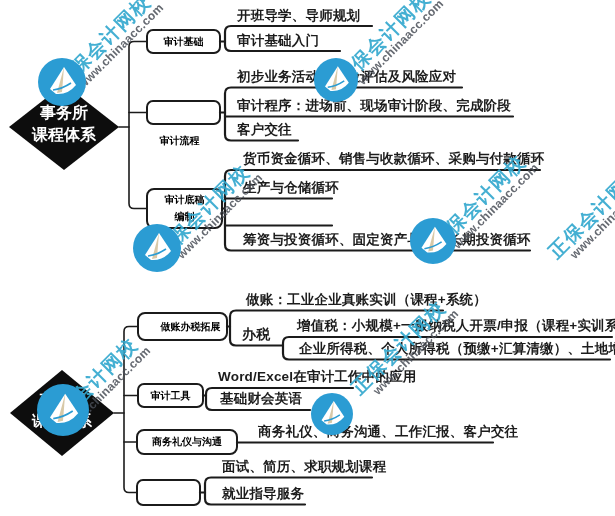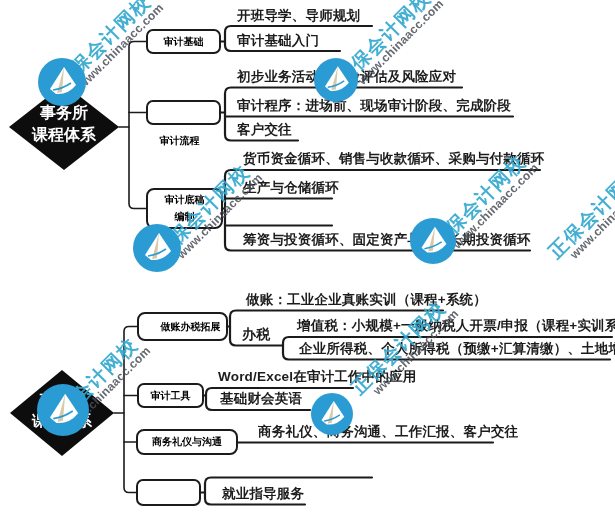--- a/index.html
+++ b/index.html
@@ -120,20 +120,21 @@
   <div class="leaf" style="left:243px;top:151px;">货币资金循环、销售与收款循环、采购与付款循环</div>
   <div class="leaf" style="left:243px;top:180px;">生产与仓储循环</div>
   <div class="leaf" style="left:243px;top:232px;">筹资与投资循环、固定资产与其他长期投资循环</div>
 
   <div class="leaf" style="left:246px;top:292px;">做账：工业企业真账实训（课程+系统）</div>
   <div class="leaf" style="left:297px;top:318px;">增值税：小规模+一般纳税人开票/申报（课程+实训系统）</div>
   <div class="leaf" style="left:299px;top:341px;">企业所得税、个人所得税（预缴+汇算清缴）、土地增值税</div>
   <div class="leaf" style="left:218px;top:369px;">Word/Excel在审计工作中的应用</div>
   <div class="leaf" style="left:220px;top:391px;">基础财会英语</div>
   <div class="leaf" style="left:258px;top:424px;">商务礼仪、商务沟通、工作汇报、客户交往</div>
+  <div class="leaf" style="left:222px;top:459px;">面试、简历、求职规划课程</div>
   <div class="leaf" style="left:222px;top:486px;">就业指导服务</div>
 
   <div class="watermark" style="left:44px;top:20px;">
     <span class="wm-brand">正保会计网校</span>
     <span class="wm-url">www.chinaacc.com</span>
   </div>
   <div class="watermark" style="left:324px;top:16px;">
     <span class="wm-brand">正保会计网校</span>
     <span class="wm-url">www.chinaacc.com</span>
   </div>

